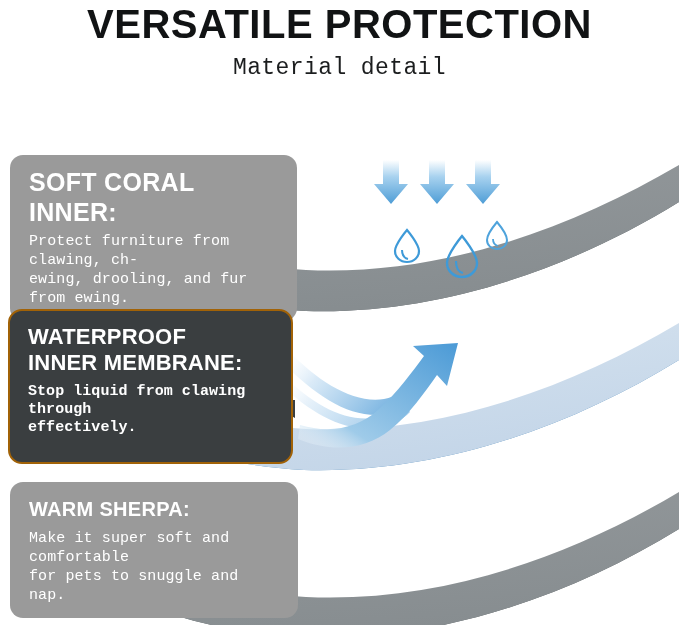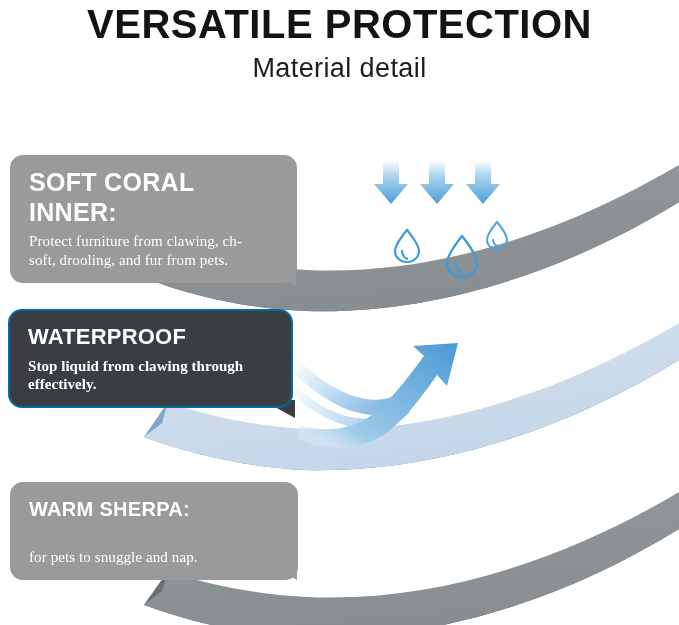--- a/index.html
+++ b/index.html
@@ -37,26 +37,26 @@
     font-size: 40px;
     line-height: 44px;
     font-weight: 700;
     letter-spacing: 0.5px;
     color: #111314;
     font-family: "Liberation Sans", sans-serif;
   }
   .subtitle {
     margin: 0;
     padding-top: 9px;
-    font-size: 27px;
+    font-size: 23px;
     line-height: 27px;
     font-weight: 400;
     letter-spacing: 0.4px;
     color: #1b1d1e;
-    font-family: Liberation Sans, sans-serif;
+    font-family: Liberation Mono, monospace;
   }
 
   
   .artwork {
     position: absolute;
     top: 0;
     left: 0;
     width: 679px;
     height: 625px;
   }
@@ -66,34 +66,34 @@
     position: absolute;
     box-sizing: border-box;
     border-radius: 13px;
   }
   .callout-gray {
     background: #9a9a9a;
     padding: 12px 16px 13px 19px;
   }
   .callout-dark {
     background: #3a3e40;
-    border: 2px solid #0369a1;
-    padding: 13px 16px 13px 18px;
+    border: 2px solid #a16207;
+    padding: 13px 16px 25px 18px;
     border-radius: 14px;
   }
   .callout h3 {
     margin: 0;
     font-weight: 700;
     color: #ffffff;
     font-family: "Liberation Sans", sans-serif;
   }
   .callout p {
     margin: 0;
     color: #ffffff;
-    font-family: Liberation Serif, serif;
+    font-family: Liberation Mono, monospace;
   }
 
   #callout-fleece {
     left: 10px;
     top: 155px;
     width: 287px;
   }
   #callout-fleece h3 {
     font-size: 25px;
     line-height: 30px;
@@ -287,35 +287,36 @@
 
     <path d="M 253 258 L 296 258 L 296 286 Z" fill="#9a9a9a"></path>
     <path d="M 262 400 L 295 400 L 295 418 Z" fill="#3a3e40"></path>
     <path d="M 255 556 L 297 556 L 297 580 Z" fill="#9a9a9a"></path>
   </svg>
 
   <div class="callout callout-gray" id="callout-fleece">
     <h3>SOFT CORAL INNER:</h3>
     <p>
       <span>Protect furniture from clawing, ch-</span><br>
-      <span>soft, drooling, and fur from pets.</span>
+      <span>ewing, drooling, and fur from ewing.</span>
     </p>
   </div>
 
   <div class="callout callout-dark" id="callout-membrane">
     <h3>
       <span>WATERPROOF</span><br>
+      <span>INNER MEMBRANE:</span>
     </h3>
     <p>
       <span>Stop liquid from clawing through</span><br>
       <span>effectively.</span>
     </p>
   </div>
 
   <div class="callout callout-gray" id="callout-sherpa">
     <h3>WARM SHERPA:</h3>
     <p>
-      <br>
+      <span>Make it super soft and comfortable</span><br>
       <span>for pets to snuggle and nap.</span>
     </p>
   </div>
 
 </div>
 
 </body></html>

